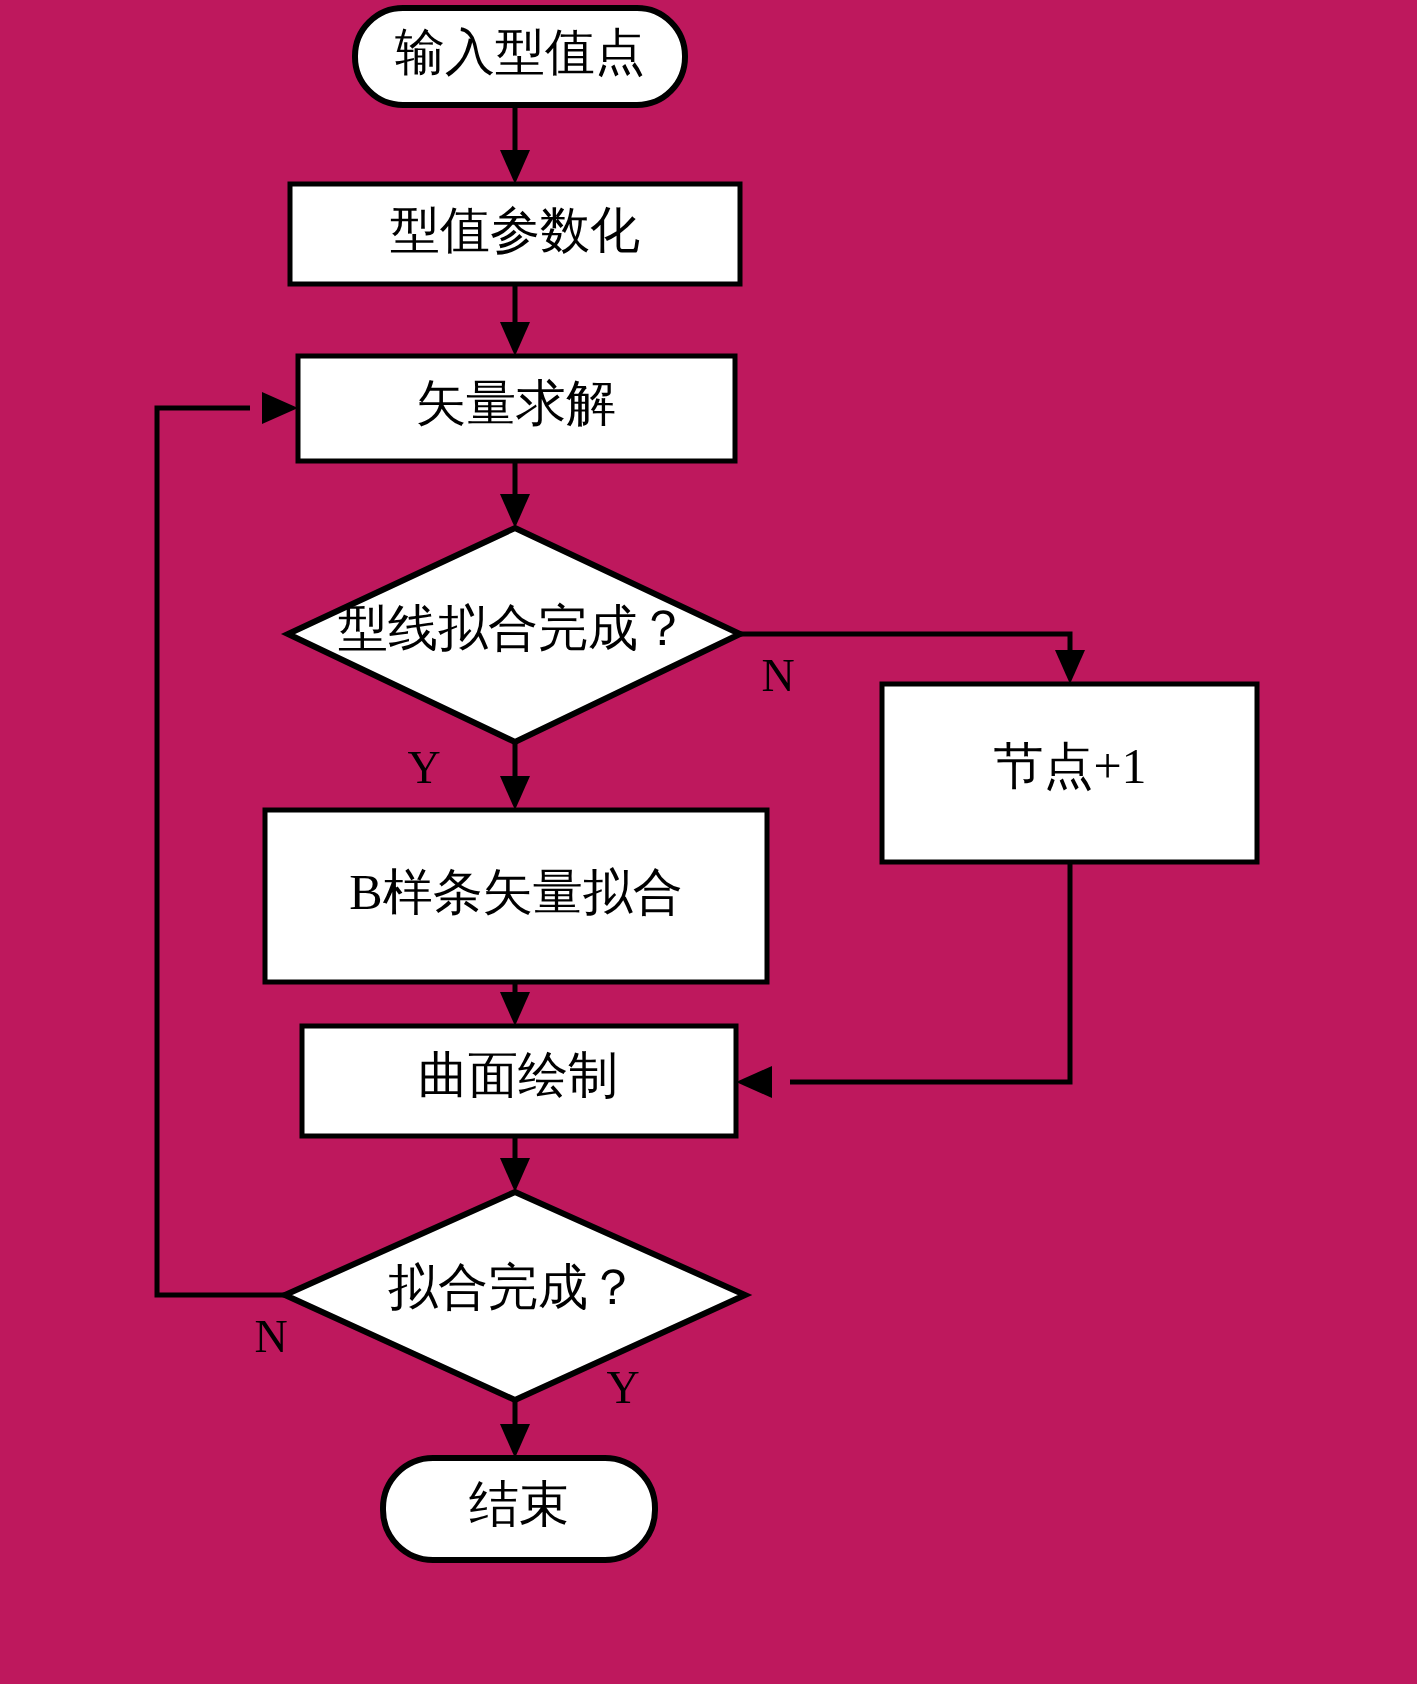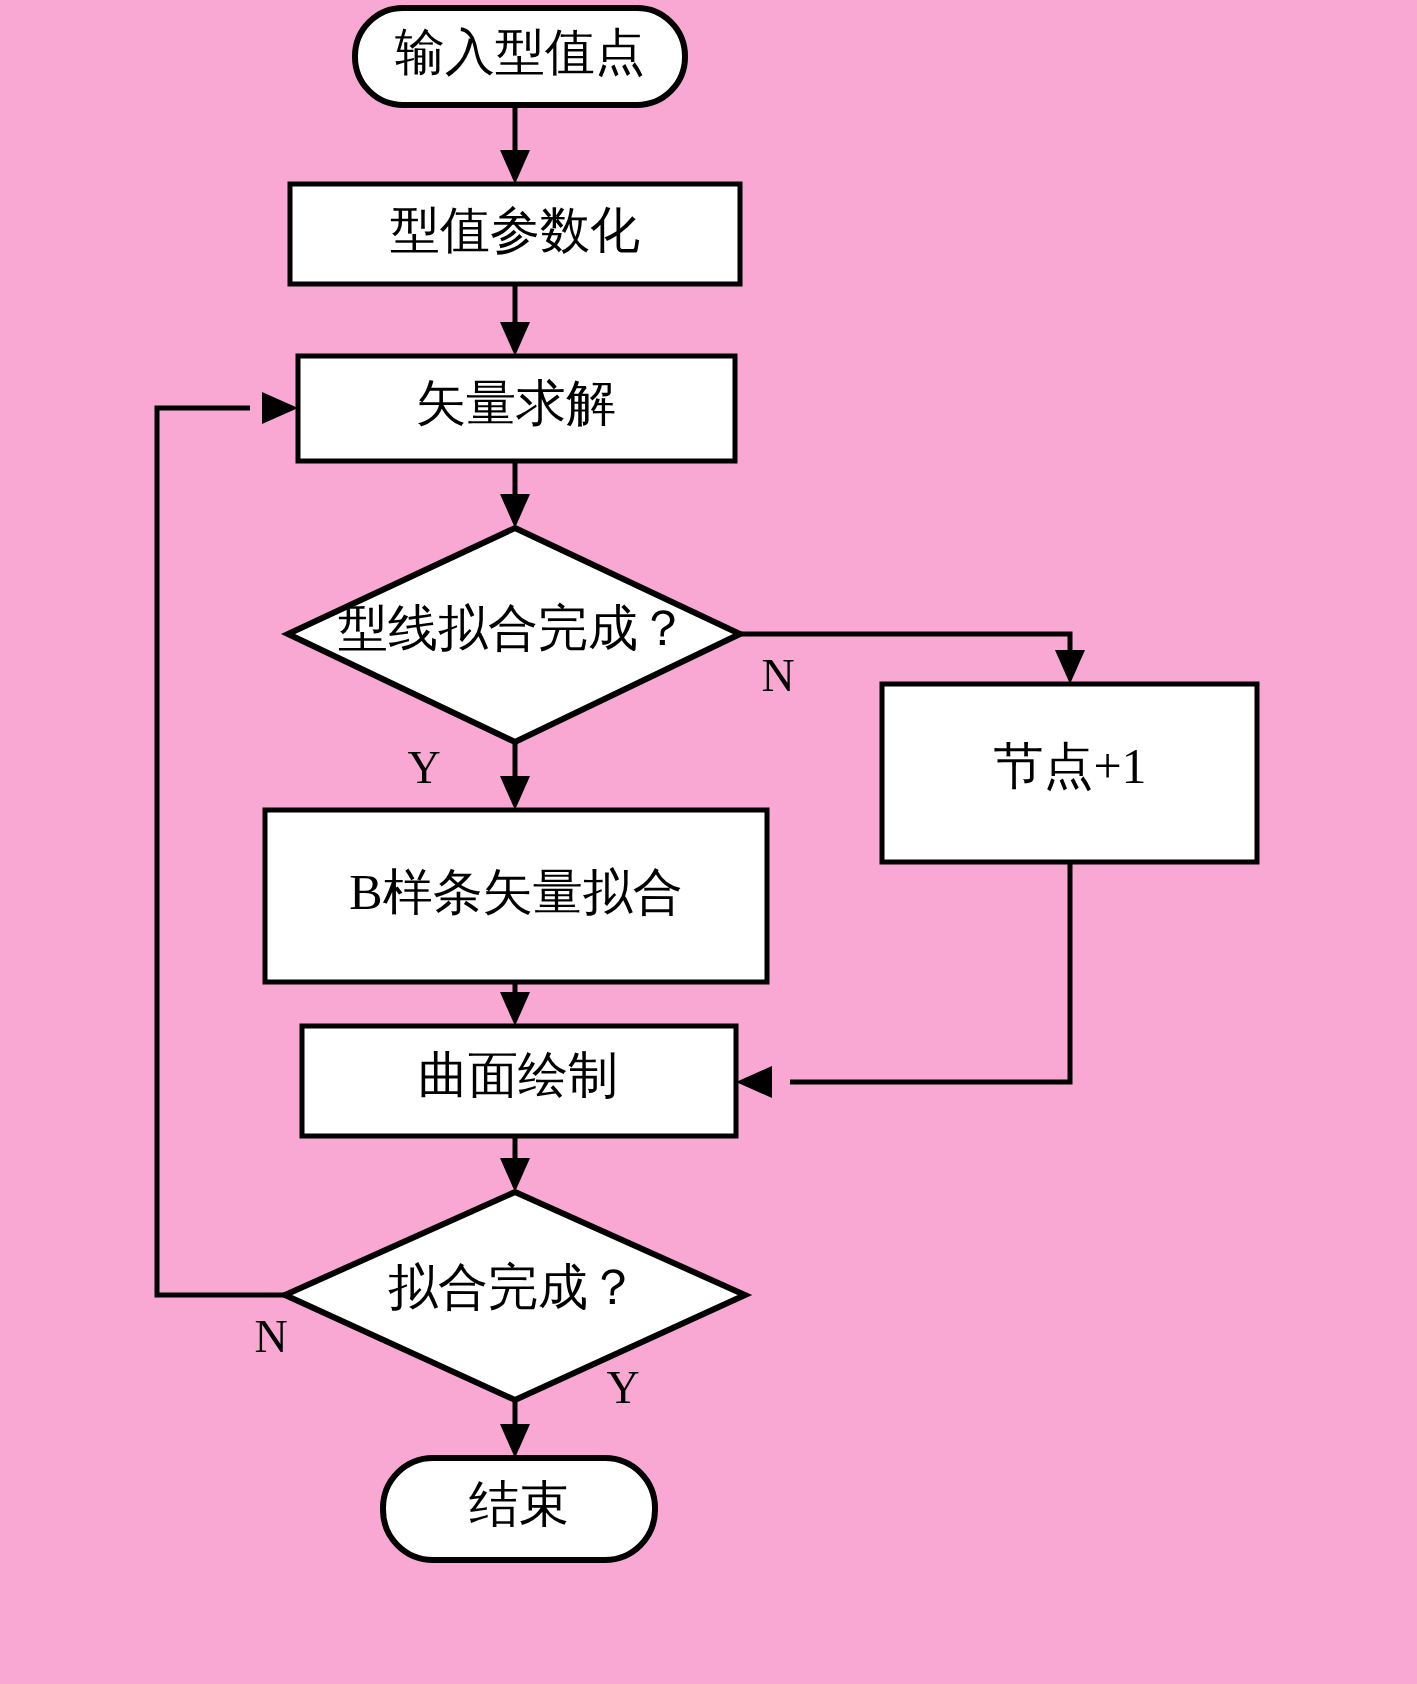--- a/index.html
+++ b/index.html
@@ -7,21 +7,21 @@
     padding: 0;
     background: #ffffff;
   }
   body {
     font-family: "Liberation Serif", "DejaVu Serif", serif;
   }
   #canvas {
     position: relative;
     width: 1417px;
     height: 1684px;
-    background: #f9a8d4;
+    background: #be185d;
     overflow: hidden;
     text-align: center;
   }
   #flow-svg {
     position: absolute;
     left: 0;
     top: 0;
   }
   .node-shape {
     fill: #ffffff;

